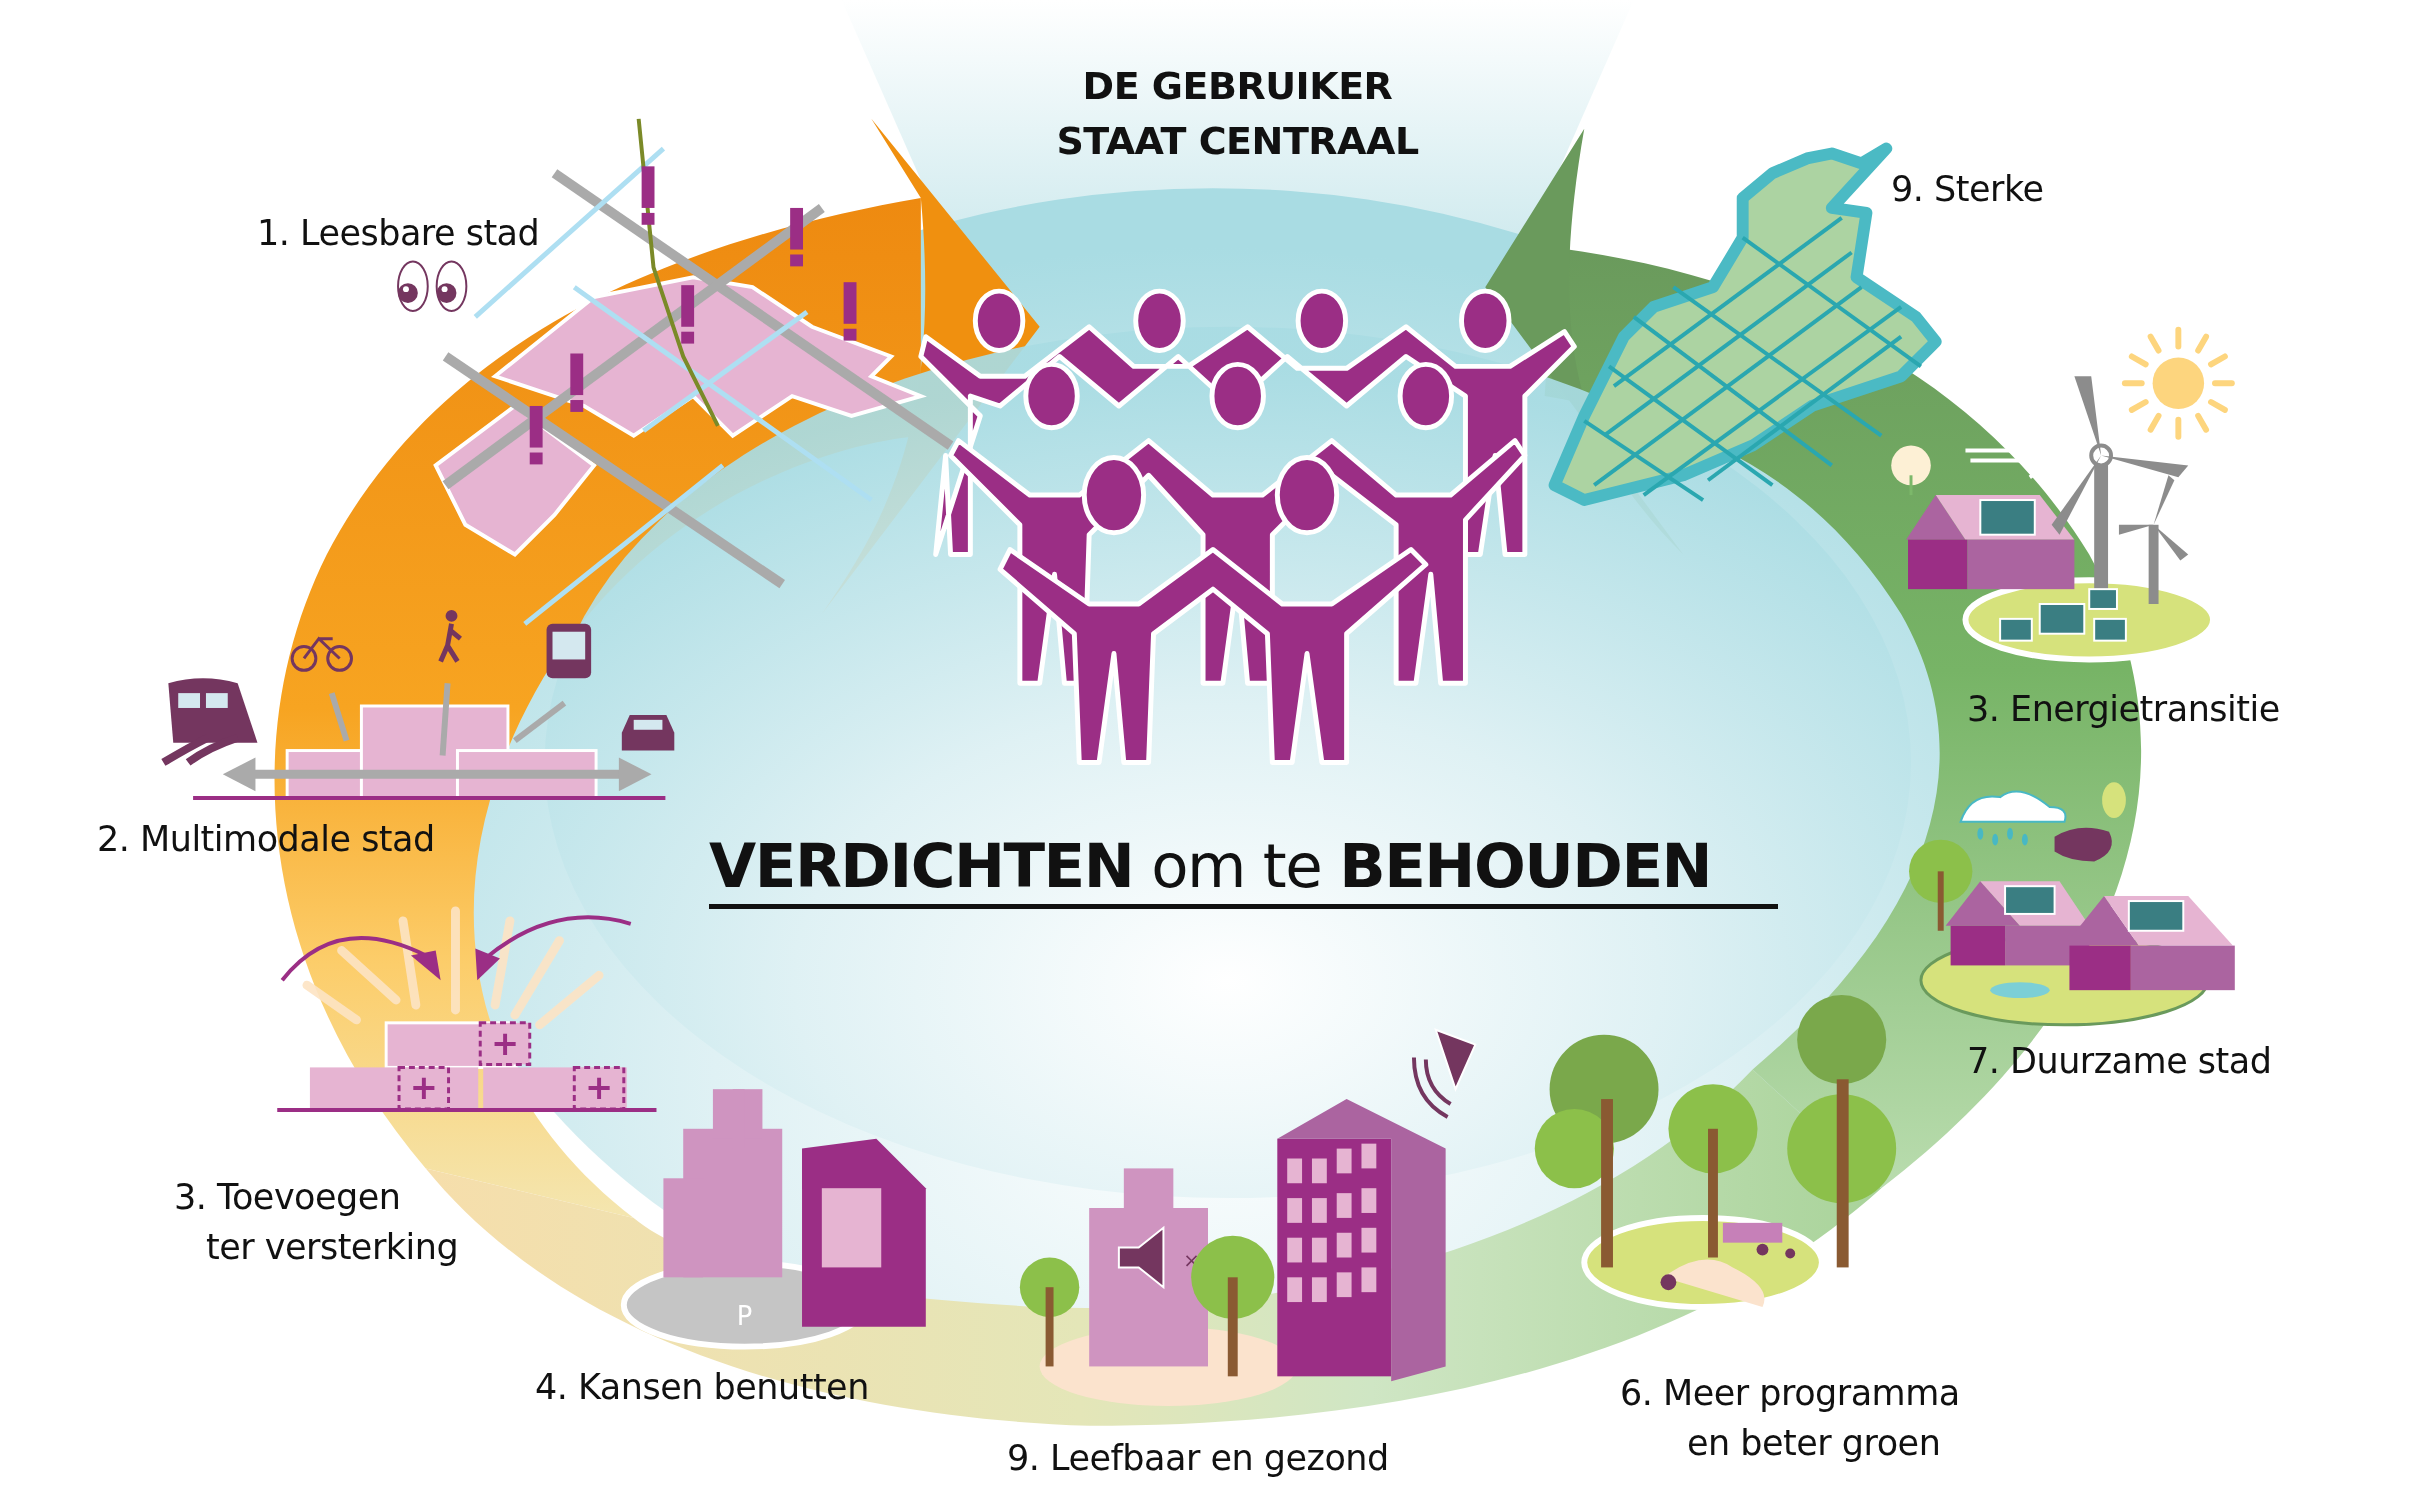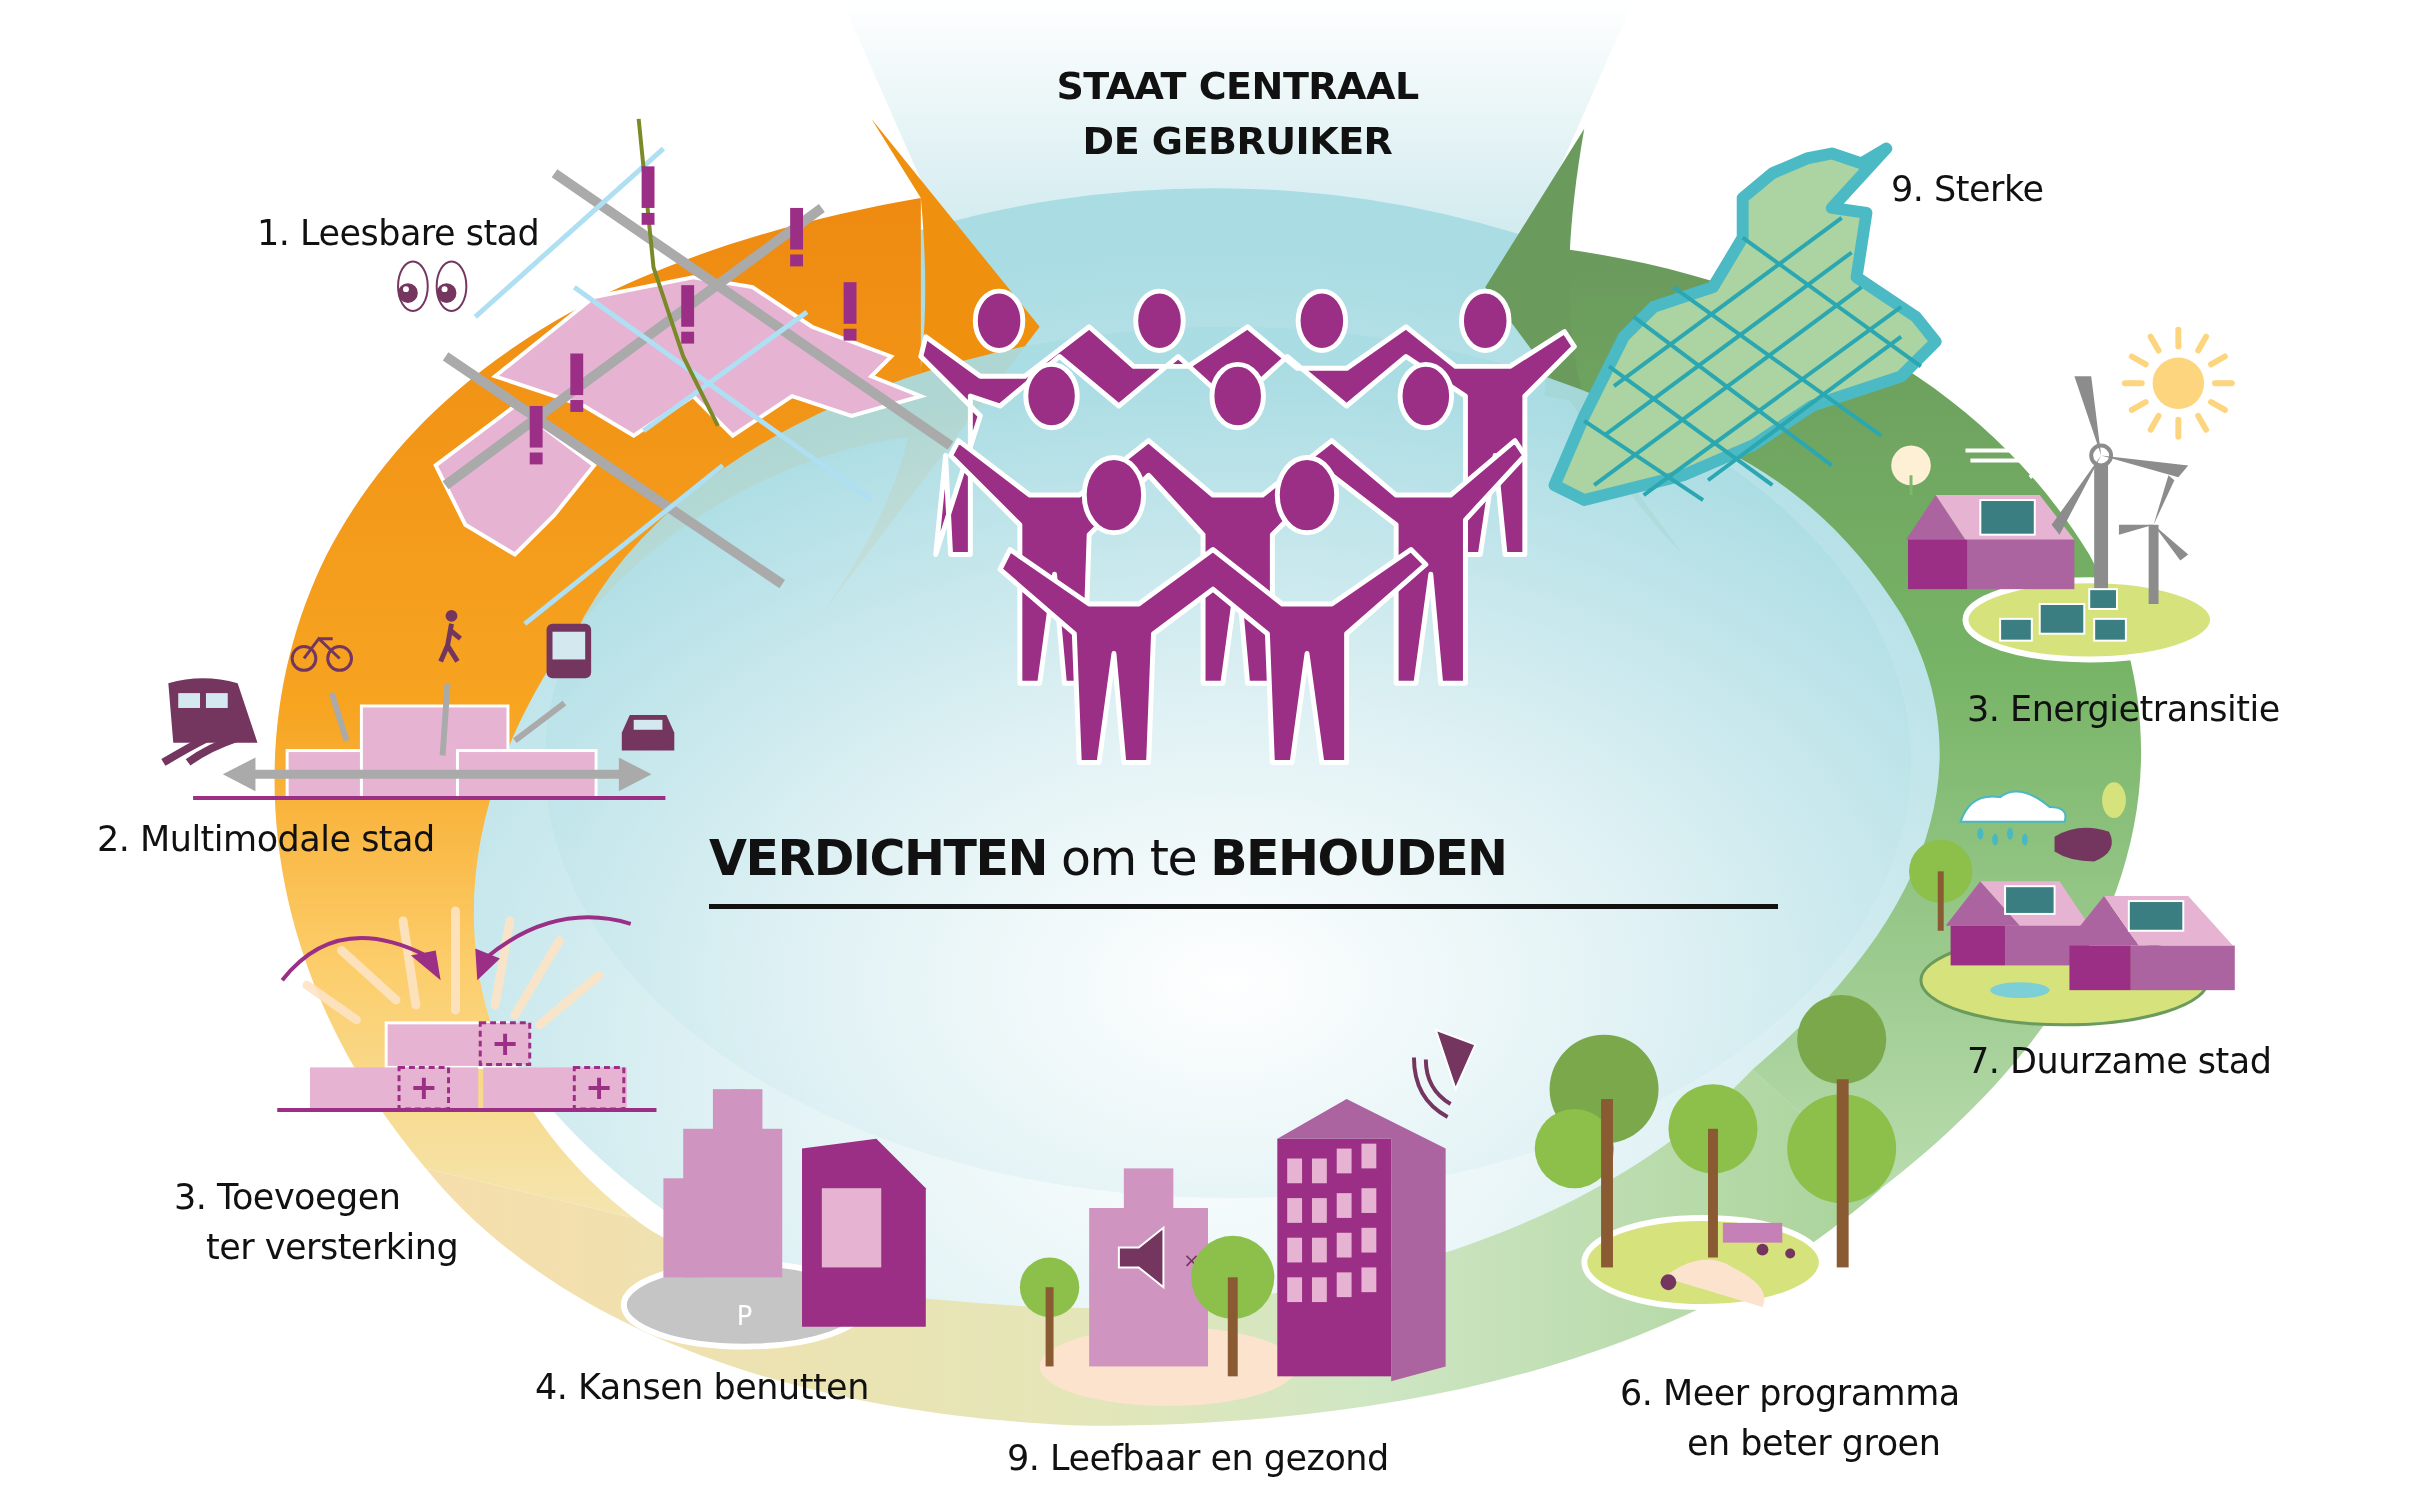--- a/index.html
+++ b/index.html
@@ -7,21 +7,21 @@
          font-family: "Liberation Sans", "DejaVu Sans", sans-serif; }
   #stage { position: absolute; left: 0; top: 0; width: 2415px; height: 1511px; }
   .label { position: absolute; color: #111; font-family: "DejaVu Sans", "Liberation Sans", sans-serif;
            font-size: 35px; line-height: 50px; white-space: nowrap; letter-spacing: -0.5px; }
   .label span { display: block; }
   .header { position: absolute; left: 990px; top: 59px; width: 495px; text-align: center;
             font-family: "DejaVu Sans", sans-serif; font-weight: bold; font-size: 38px; line-height: 55px;
             color: #111; letter-spacing: -0.5px; }
   .header span { display: block; }
   .title { position: absolute; left: 709px; top: 830px; width: 1089px; text-align: left;
-           font-family: "DejaVu Sans", sans-serif; font-size: 49px; color: #111; white-space: nowrap;
+           font-family: "DejaVu Sans", sans-serif; font-size: 61px; color: #111; white-space: nowrap;
            letter-spacing: -1.5px; }
   .title b { font-weight: bold; }
   .title-underline { position: absolute; left: 709px; top: 904px; width: 1069px; height: 5px; background: #111; }
 </style>
 </head>
 <body>
 
 <div id="stage">
 <svg width="2415" height="1511" viewBox="0 0 2439 1526" xmlns="http://www.w3.org/2000/svg">
   <defs>
@@ -334,22 +334,22 @@
     <g>
       <ellipse cx="1125" cy="500" rx="30" ry="38"></ellipse>
       <ellipse cx="1320" cy="500" rx="30" ry="38"></ellipse>
       <path d="M1020,555 L1100,610 L1150,610 L1225,555 L1295,610 L1345,610 L1425,555 L1440,570 L1360,640 L1360,770 L1335,770 L1320,660 L1305,770 L1285,770 L1280,640 L1225,595 L1165,640 L1160,770 L1135,770 L1125,660 L1110,770 L1090,770 L1085,640 L1010,575 Z"></path>
     </g>
   </g>
 </svg>
 </div>
 
 <div class="header">
+  <span>DE GEBRUIKER</span>
   <span>STAAT CENTRAAL</span>
-  <span>DE GEBRUIKER</span>
 </div>
 
 <div class="title">
   <b>VERDICHTEN</b><span style="white-space:pre"> om te </span><b>BEHOUDEN</b>
 </div>
 <div class="title-underline"></div>
 
 <div class="label" style="left:257px; top:208px;">
   <span>1. Leesbare stad</span>
 </div>

